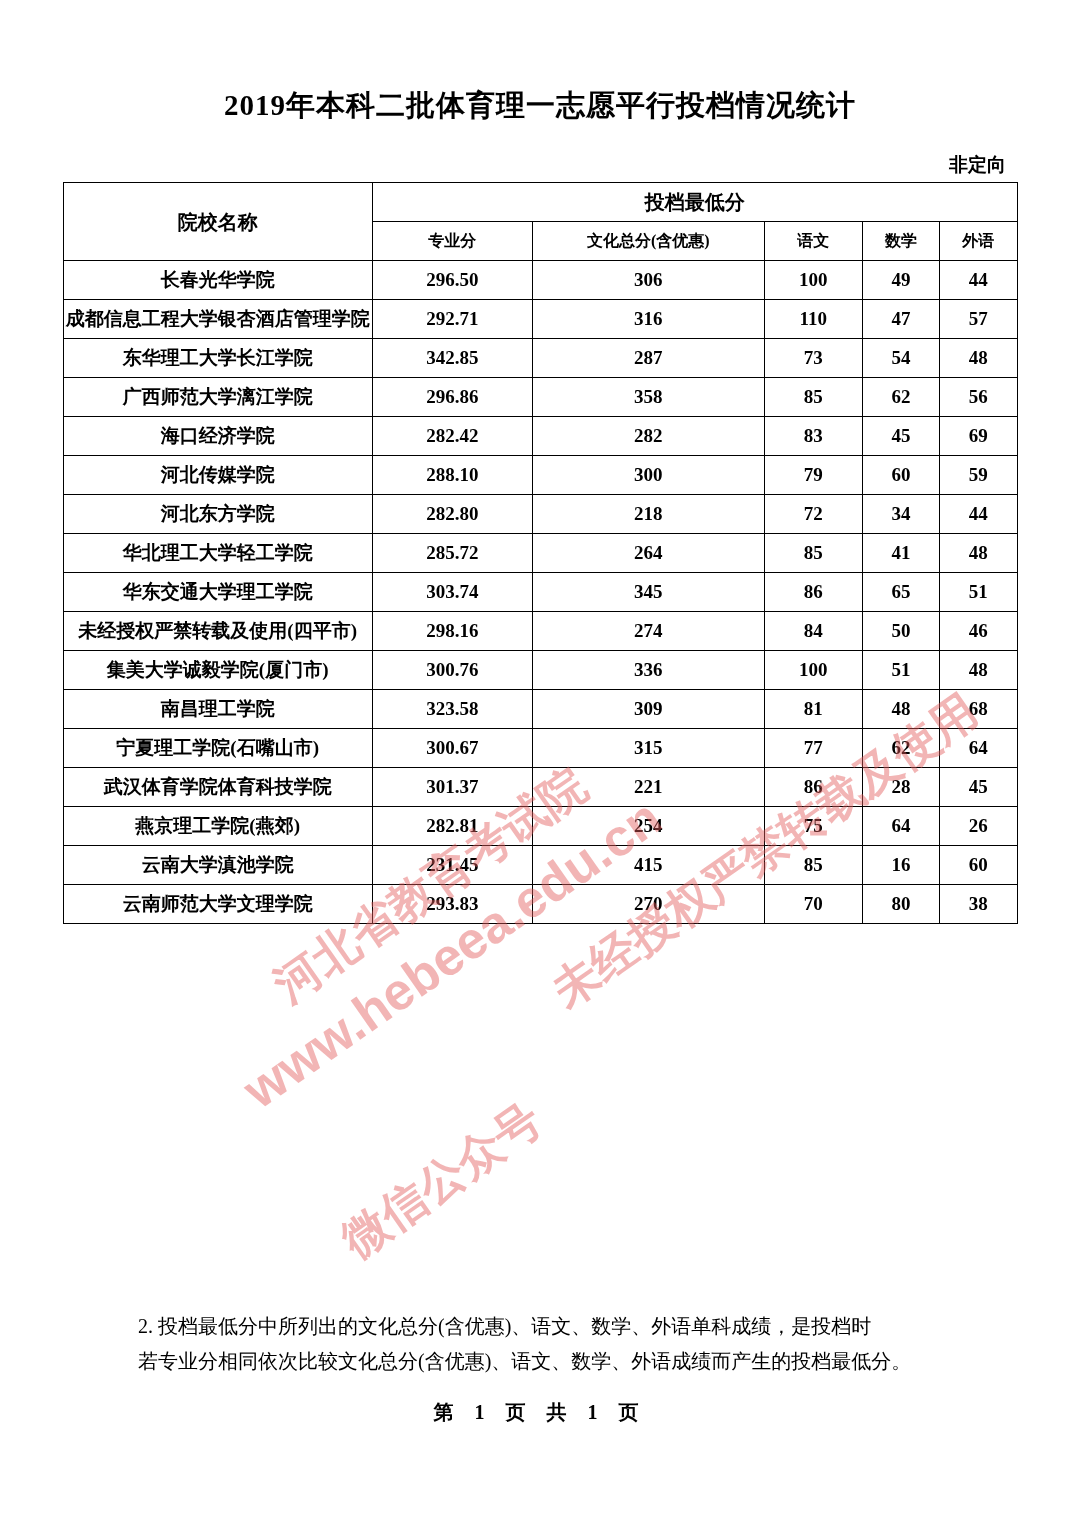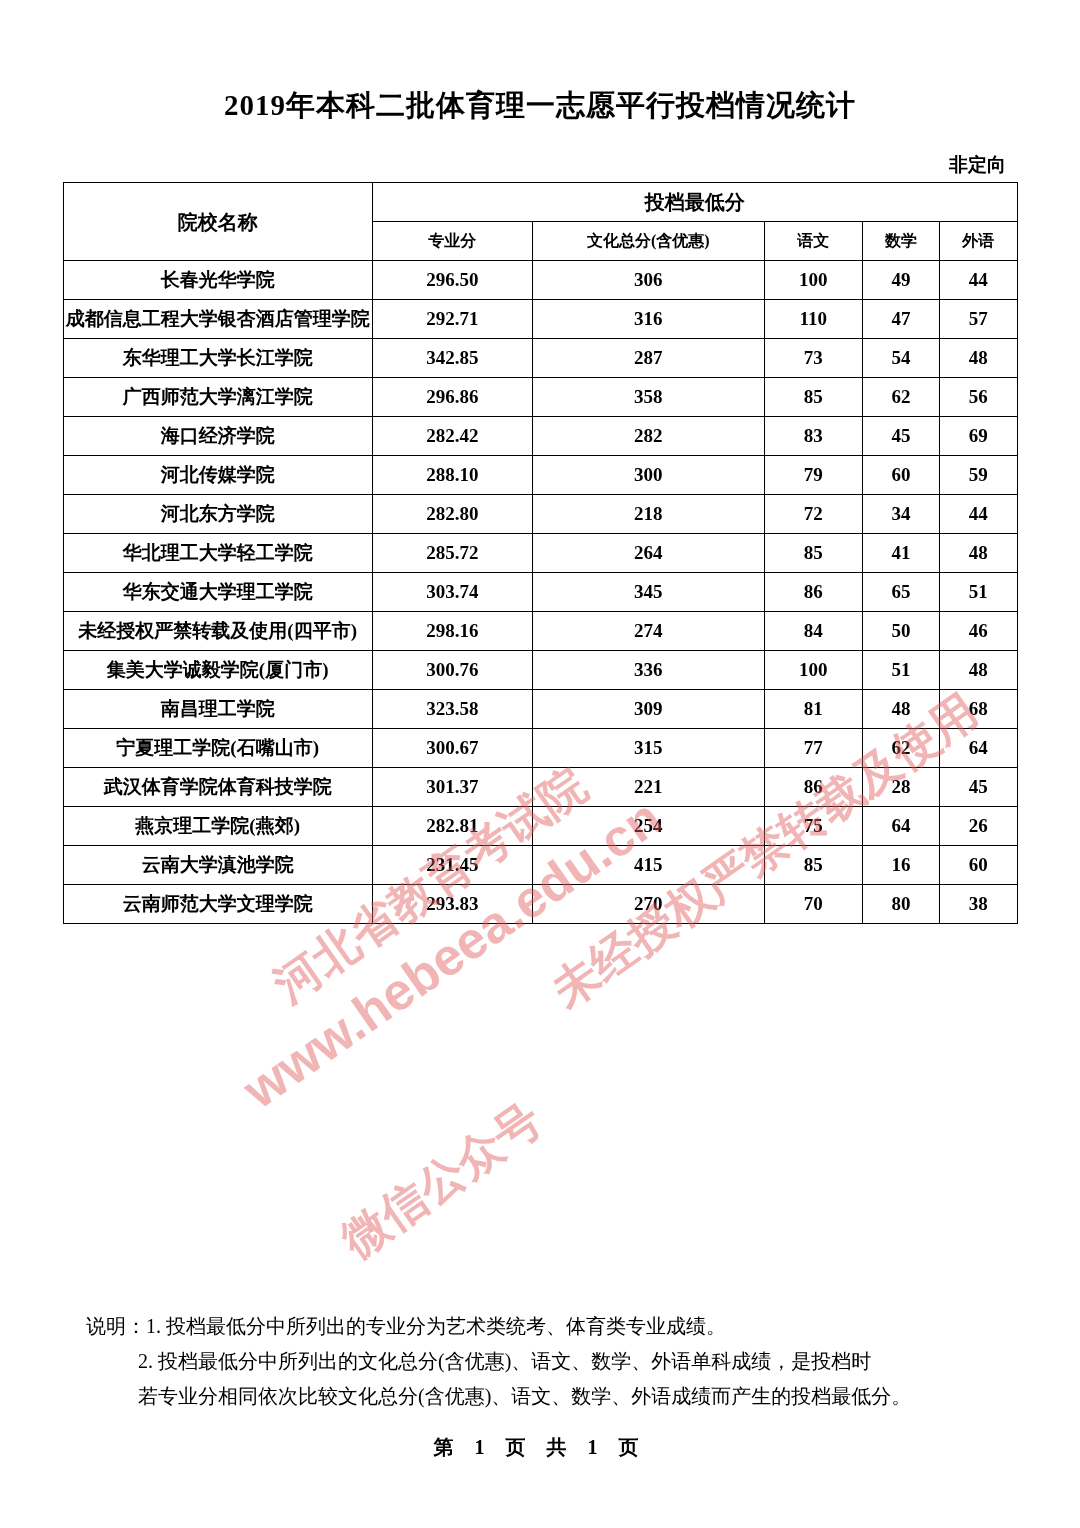--- a/index.html
+++ b/index.html
@@ -296,21 +296,20 @@
         <td>293.83</td>
         <td>270</td>
         <td>70</td>
         <td>80</td>
         <td>38</td>
       </tr>
     </tbody>
   </table>
 
   <div class="notes">
-    <div>说明：1. 投档最低分中所列出的专业分为艺术类统考、体育类专业成绩。</div>
     <div class="n2">2. 投档最低分中所列出的文化总分(含优惠)、语文、数学、外语单科成绩，是投档时</div>
     <div class="n2b">若专业分相同依次比较文化总分(含优惠)、语文、数学、外语成绩而产生的投档最低分。</div>
   </div>
 
   <div class="footer">第 1 页 共 1 页</div>
 
   <div class="wm wm1">www.hebeea.edu.cn</div>
   <div class="wm wm2">河北省教育考试院</div>
   <div class="wm wm3">微信公众号</div>
   <div class="wm wm4">未经授权严禁转载及使用</div>

